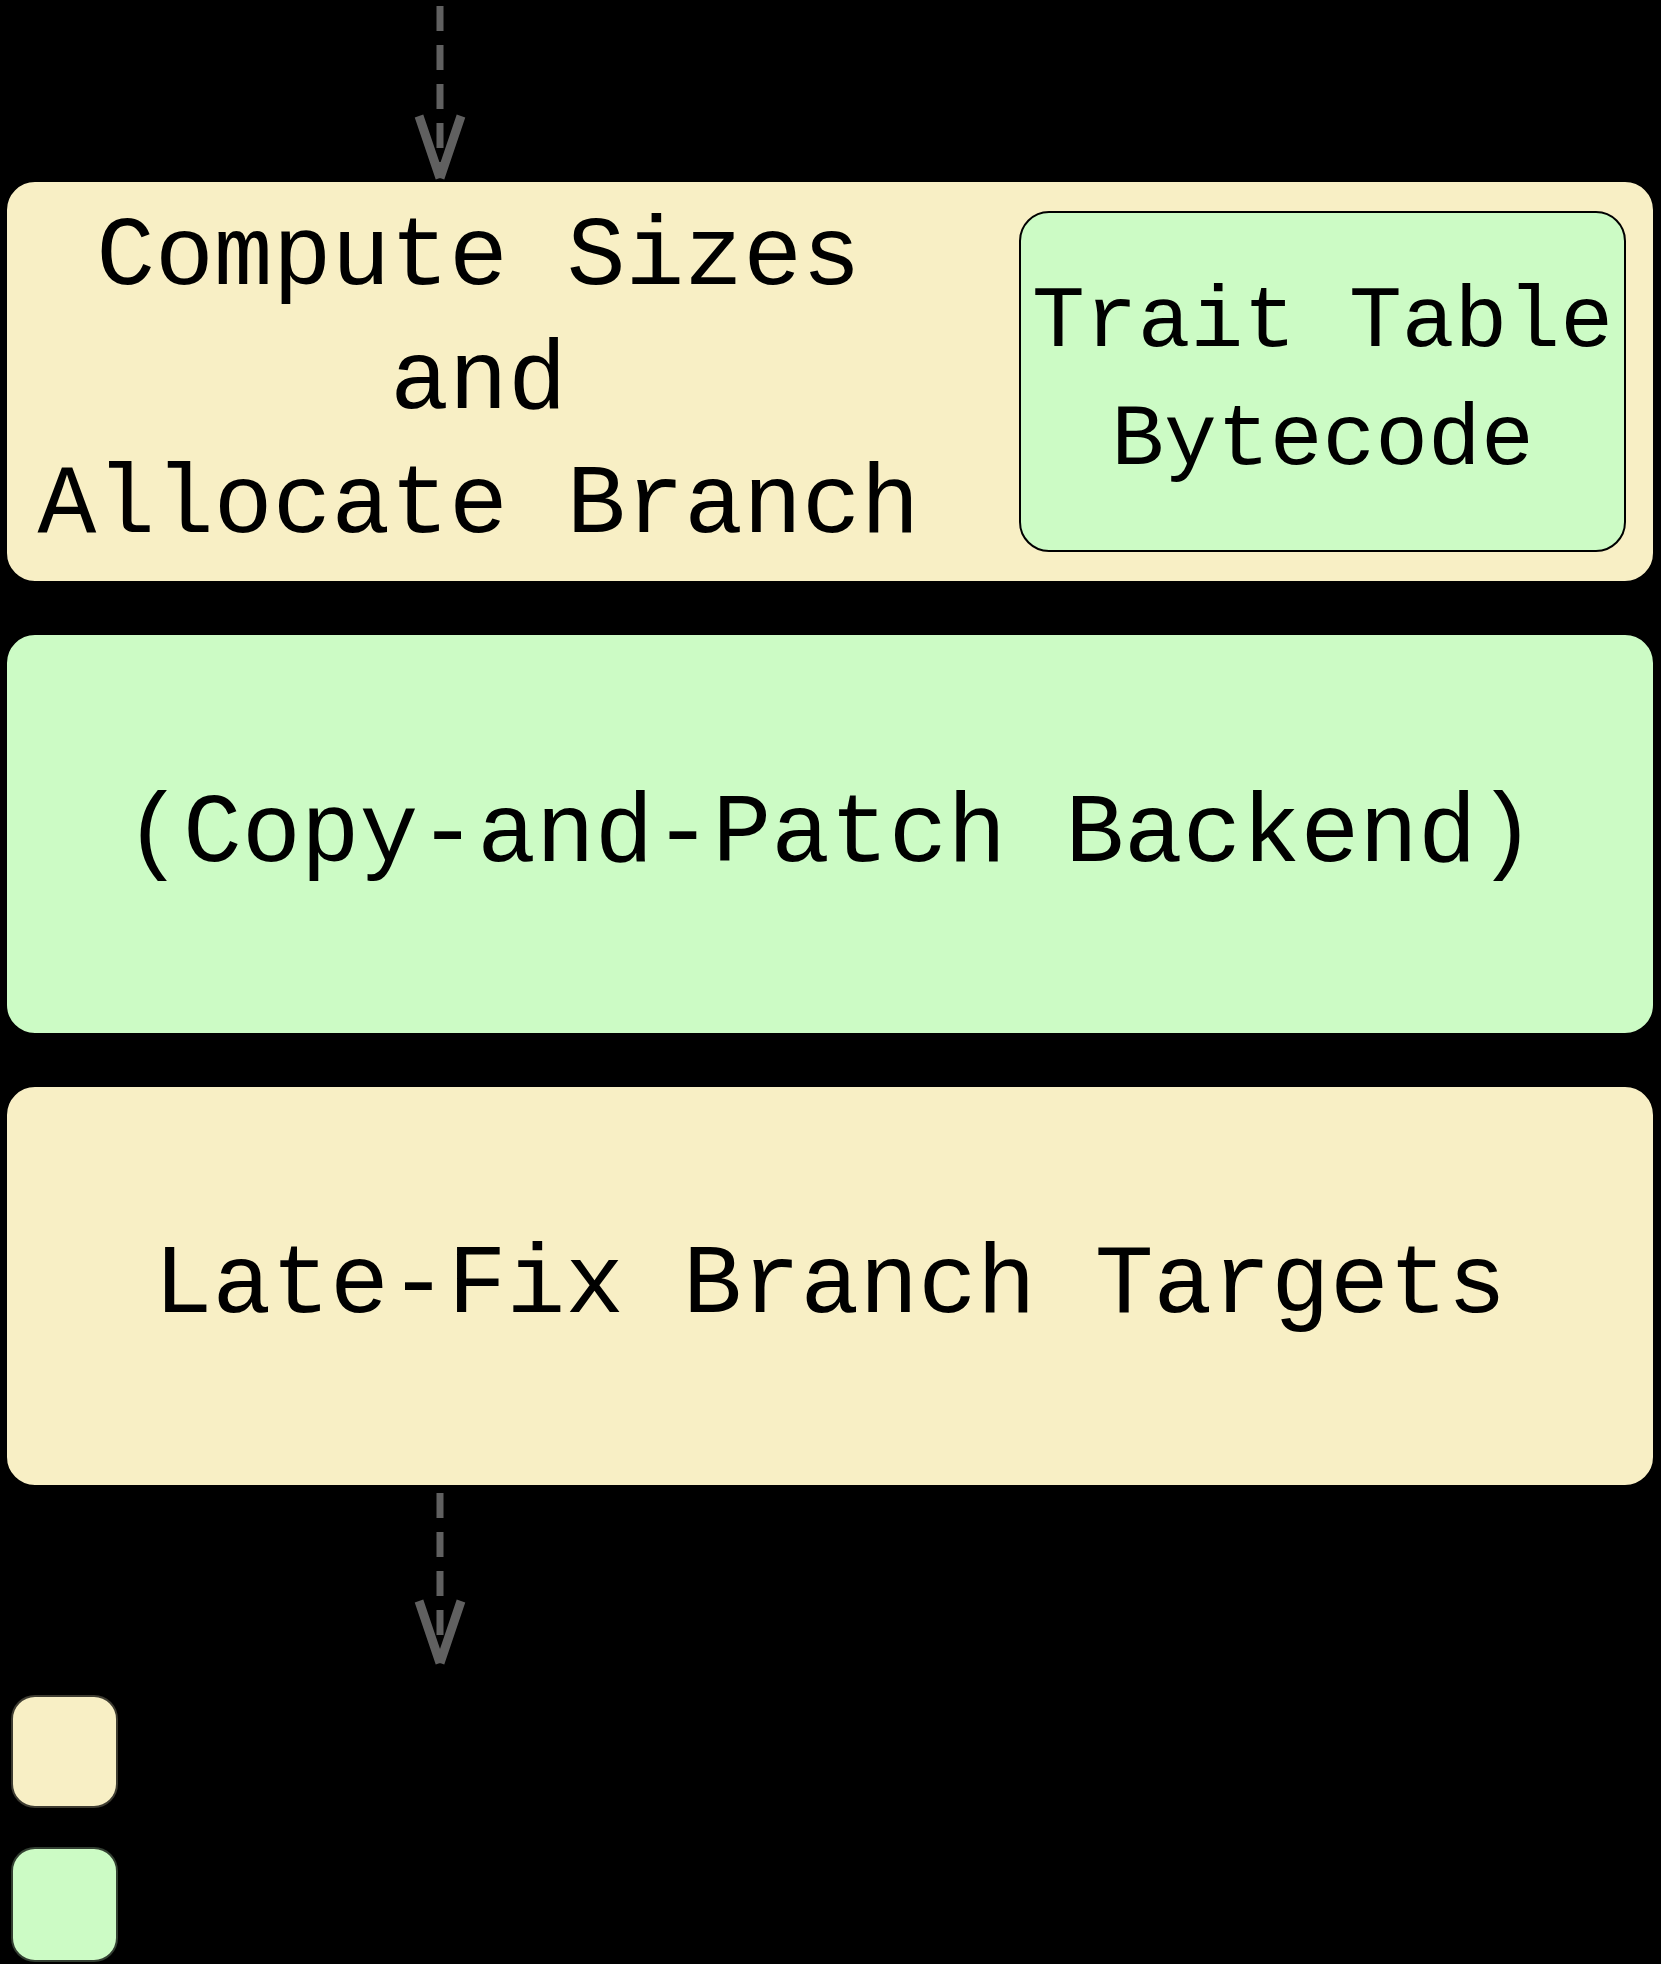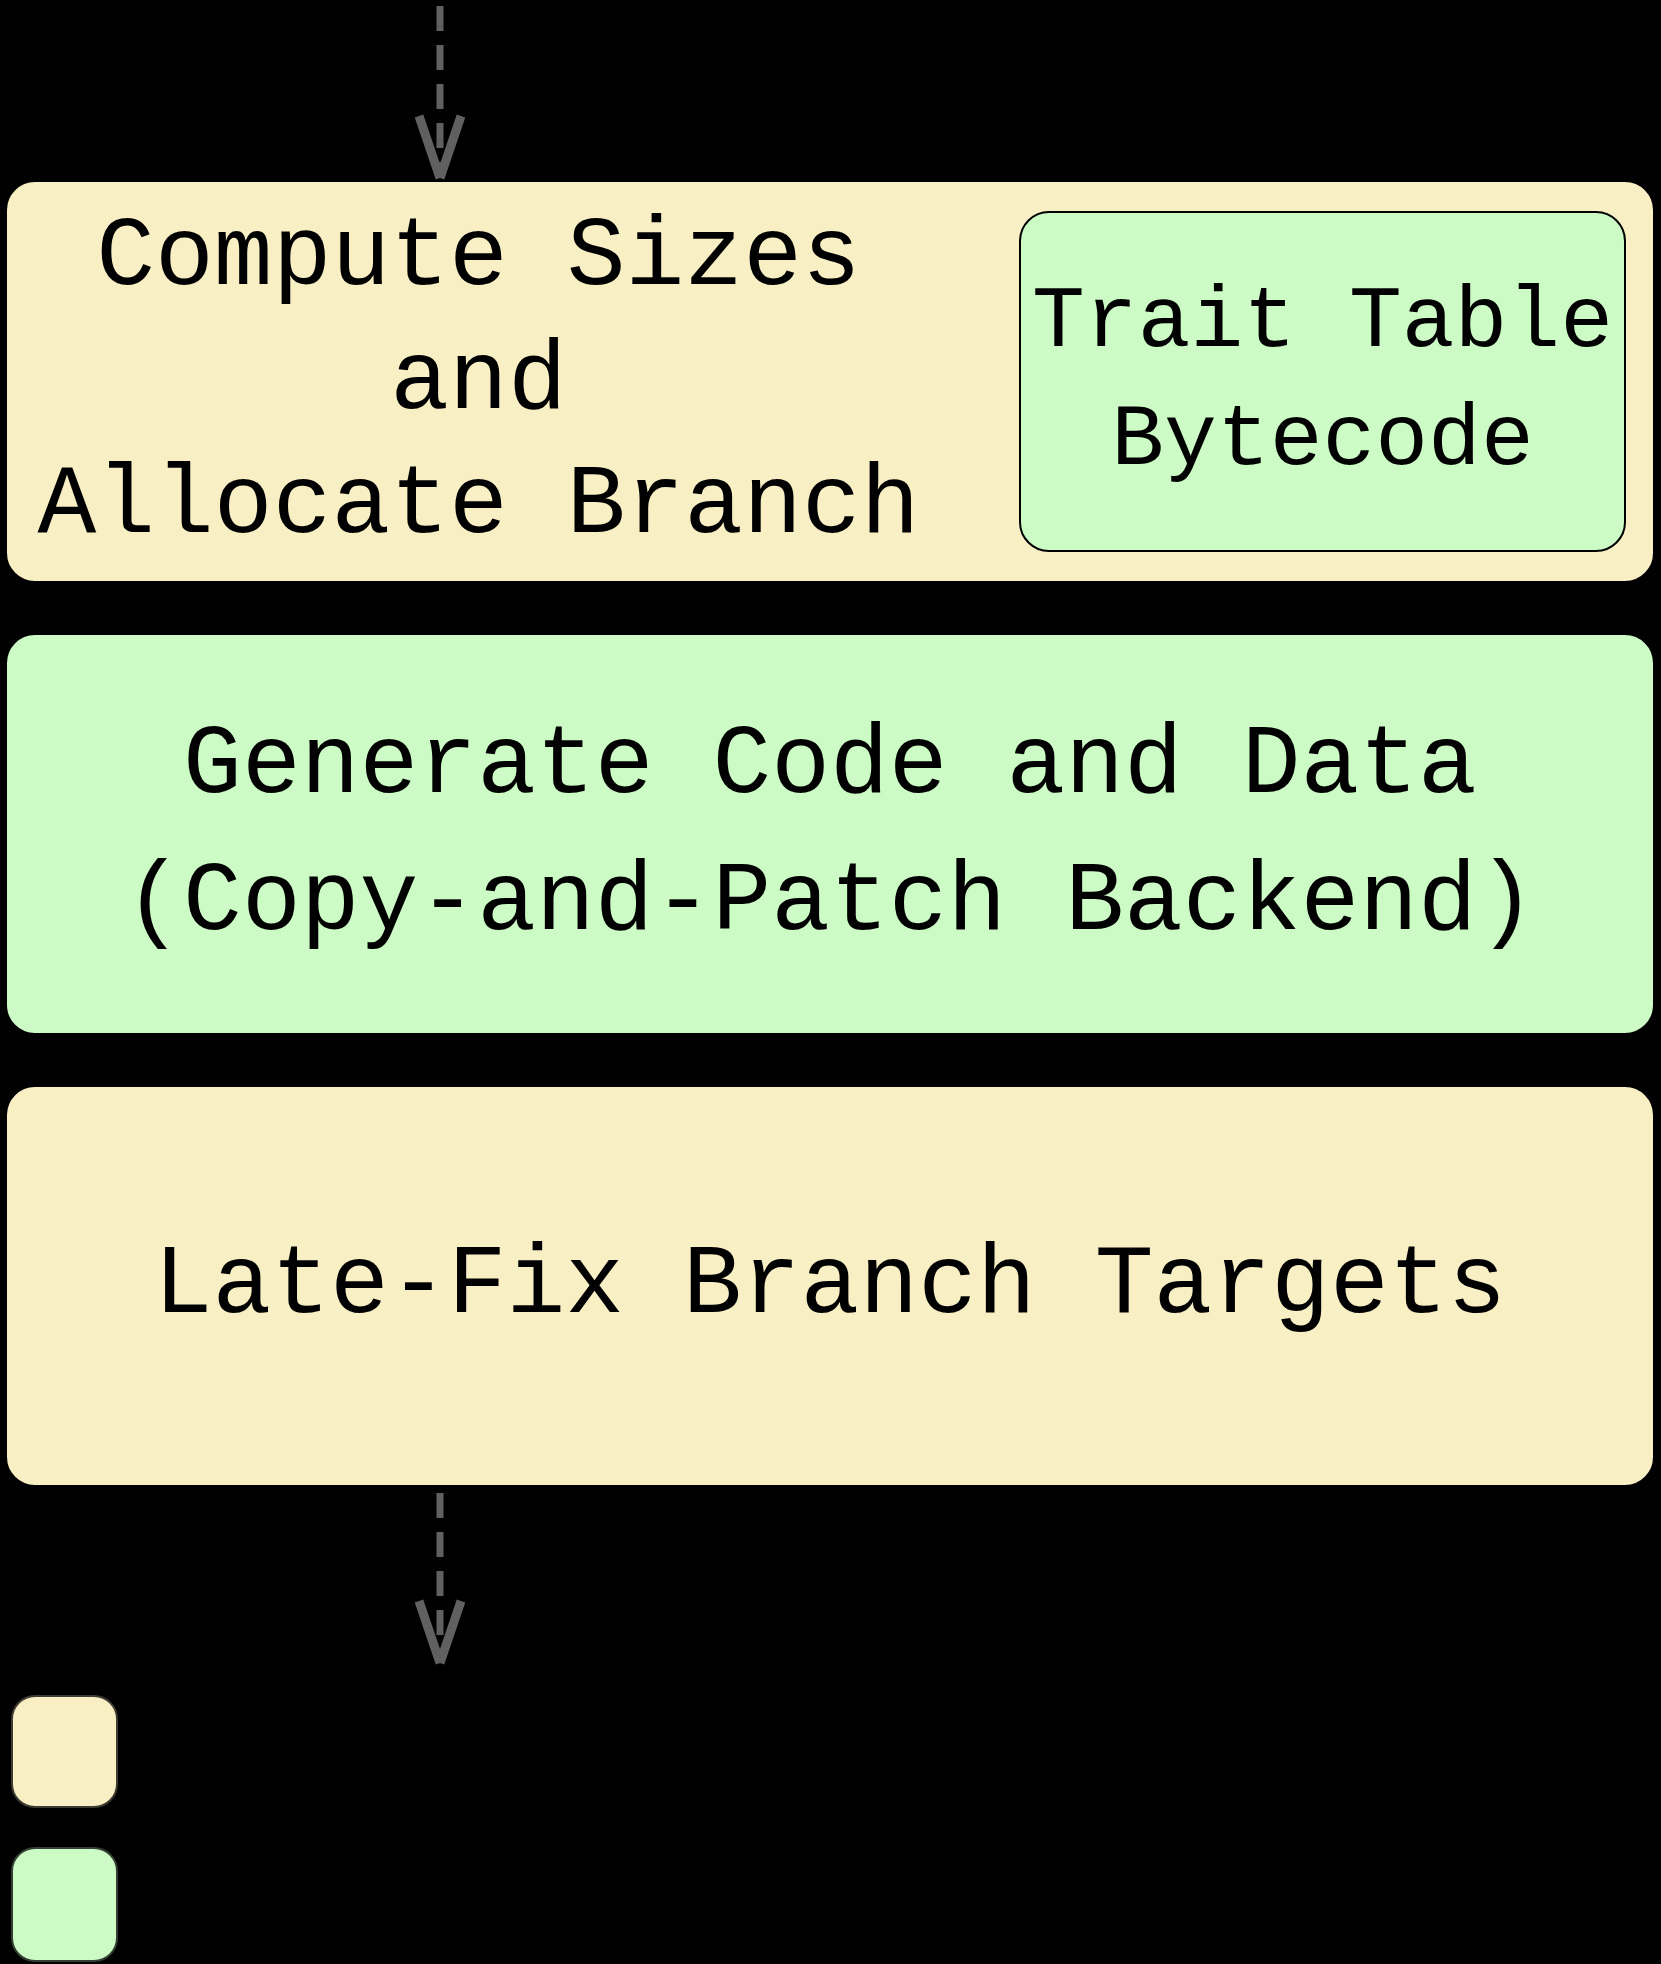--- a/index.html
+++ b/index.html
@@ -118,21 +118,20 @@
       <div>Compute Sizes and</div>
       <div>Allocate Branch</div>
     </div>
     <div class="node green inner-node">
       <div>Trait Table</div>
       <div>Bytecode</div>
     </div>
   </div>
 
   <div class="node green" id="node-generate">
-    <div>Generate Code and Data</div>
     <div>(Copy-and-Patch Backend)</div>
   </div>
 
   <div class="node" id="node-latefix">
     <div>Late-Fix Branch Targets</div>
   </div>
 
   <svg id="arrow-bottom" class="flow-arrow" viewBox="0 0 88 186">
     <line class="shaft" x1="44" y1="4" x2="44" y2="160"></line>
     <path class="head" d="M23 112 L44 174 M65 112 L44 174"></path>

